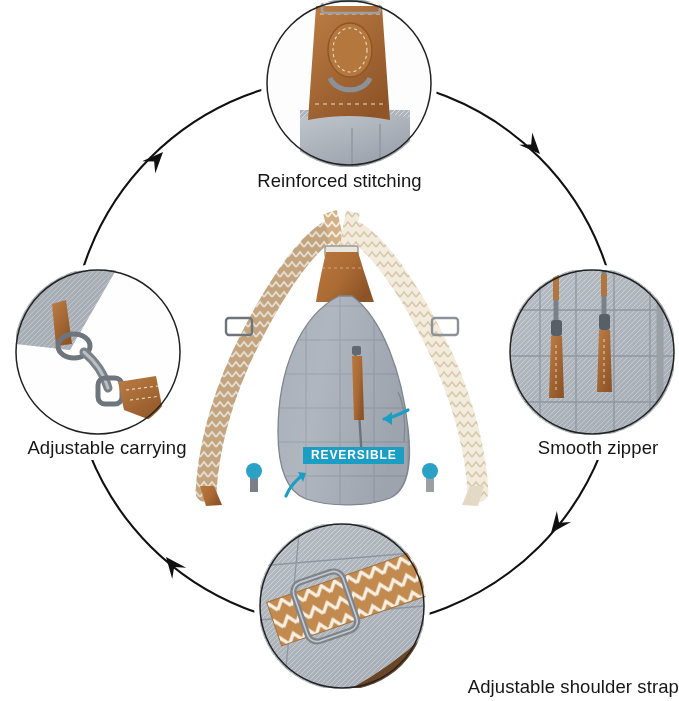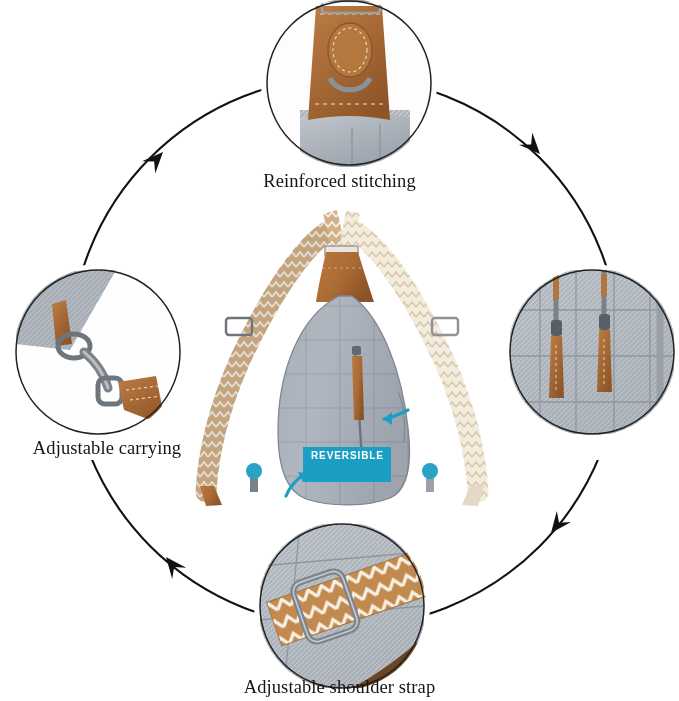--- a/index.html
+++ b/index.html
@@ -16,41 +16,41 @@
     background:#ffffff;
   }
   .layer{ position:absolute; left:0; top:0; width:679px; height:701px; }
   #svg-flow{ z-index:2; }
   #svg-bag{ z-index:3; }
   #svg-callouts{ z-index:4; }
   .feature-label{
     position:absolute;
     z-index:6;
     color:#151515;
-    font-family:Liberation Serif, serif;
+    font-family:Liberation Sans, sans-serif;
     font-size:18.5px;
     line-height:22px;
     letter-spacing:0.1px;
     white-space:nowrap;
     text-align:center;
   }
   #label-top{ left:0; right:0; top:170px; text-align:center; }
   #label-left{ left:12px; top:437px; width:190px; }
   #label-right{ left:518px; top:437px; width:160px; }
-  #label-bottom{ left:0; right:0; top:676px; text-align:center; }
+  #label-bottom{ left:0; right:0; top:676px; text-align:right; }
   .badge{
     position:absolute;
     z-index:5;
     background:#1b9ec4;
     color:#ffffff;
     font-family:"Liberation Sans", sans-serif;
-    font-size:10px;
+    font-size:12px;
     font-weight:bold;
     letter-spacing:0.9px;
-    padding:3px 7px 21px 8px;
+    padding:3px 7px 3px 8px;
     line-height:11px;
     white-space:nowrap;
   }
   #reversible-badge{ left:303px; top:447px; }
 </style>
 </head>
 <body>
 
 <div id="stage">
 
@@ -297,20 +297,21 @@
         <rect x="98" y="378" width="24" height="26" rx="7" fill="none" stroke="#6f757c" stroke-width="5"></rect>
         <path d="M 118,382 L 156,376 L 166,426 L 124,410 Z" fill="url(#gLeat)"></path>
         <path d="M 126,390 L 158,386 M 130,400 L 161,396" stroke="#eddcc3" stroke-width="1.1" stroke-dasharray="3 3"></path>
       </g>
       <circle cx="98" cy="352" r="82" fill="none" stroke="#222222" stroke-width="1.5"></circle>
     </g>
   </svg>
 
   <div class="feature-label" id="label-top">Reinforced stitching</div>
 
+  <div class="feature-label" id="label-right">Smooth zipper</div>
 
   <div class="feature-label" id="label-bottom">Adjustable shoulder strap</div>
 
   <div class="feature-label" id="label-left">Adjustable carrying</div>
 
   <div class="badge" id="reversible-badge">REVERSIBLE</div>
 
 </div>
 
 </body></html>

